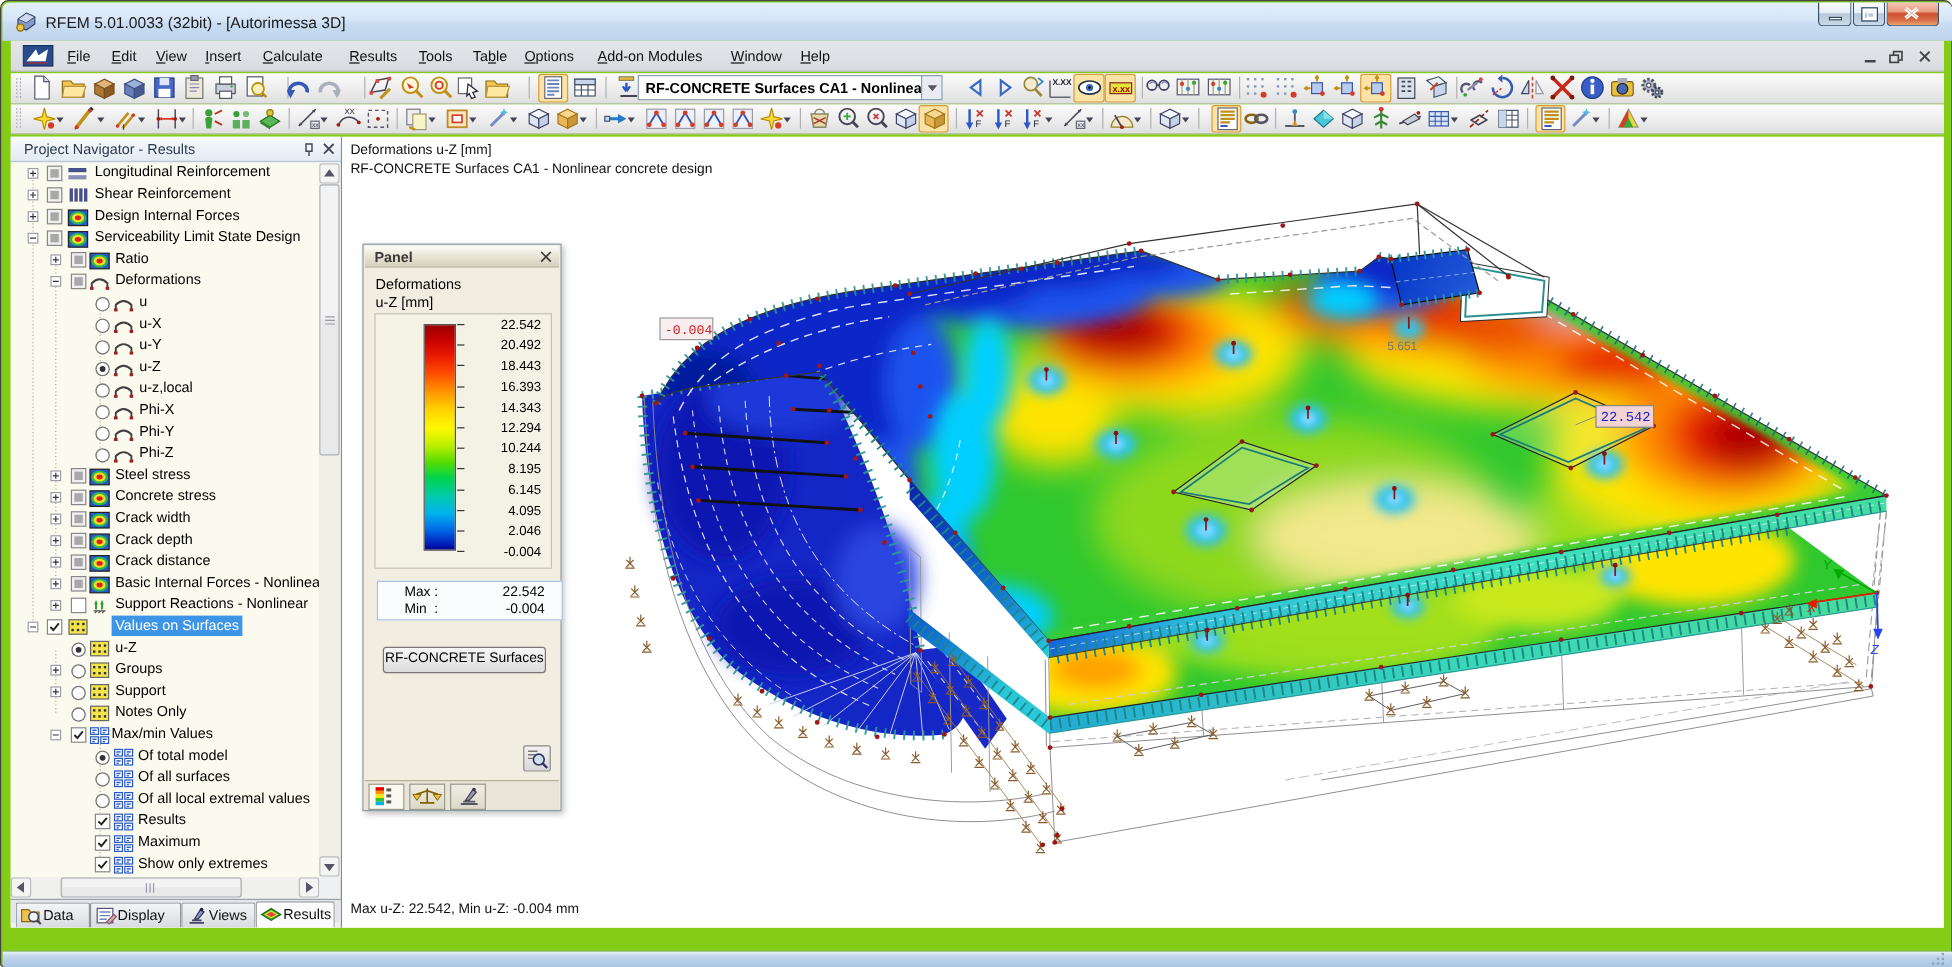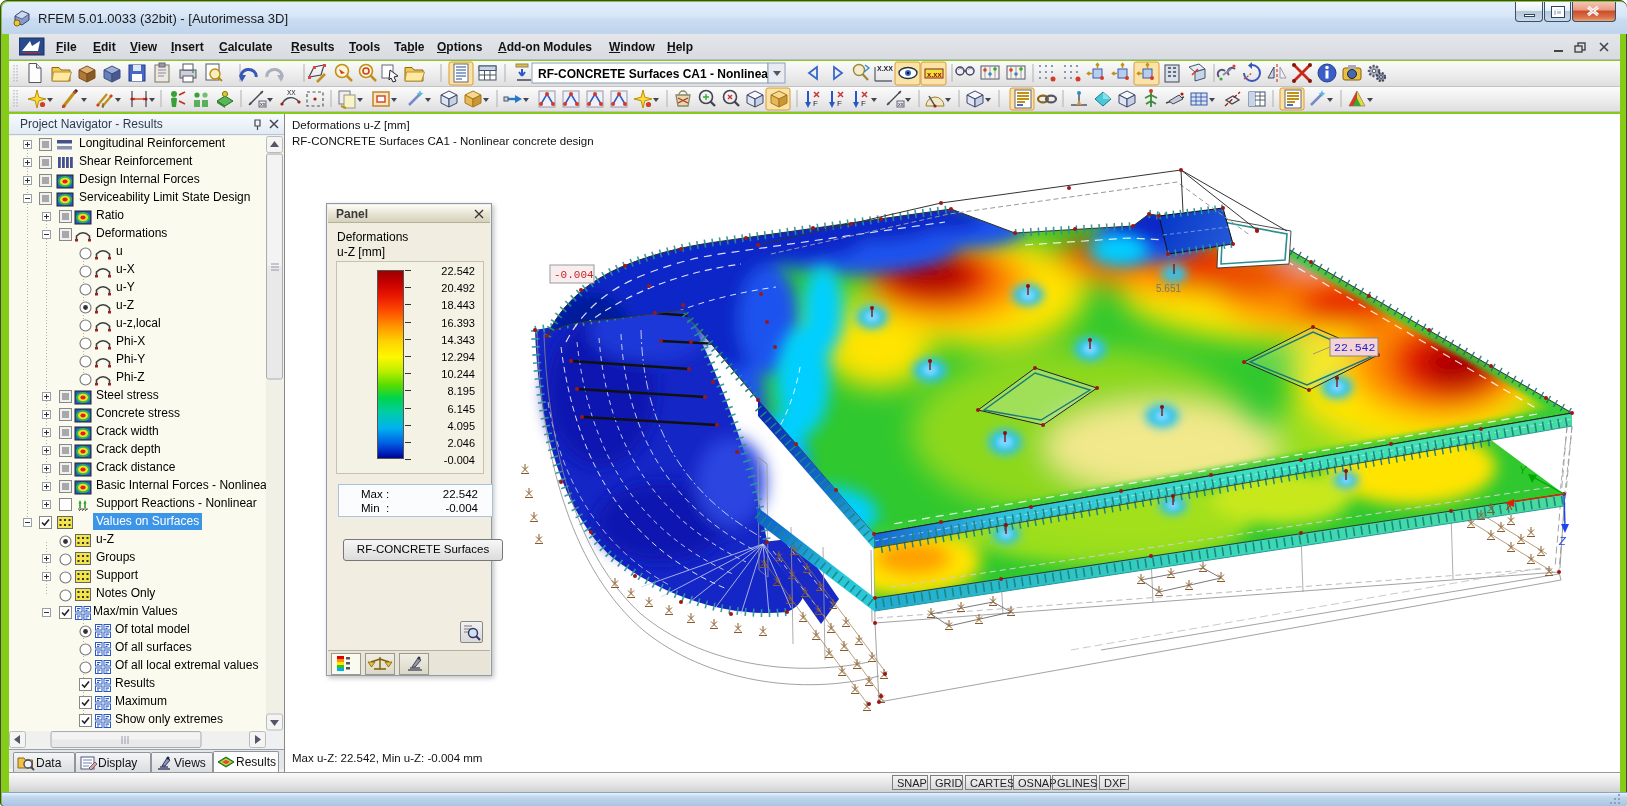--- a/index.html
+++ b/index.html
@@ -8,21 +8,21 @@
 #titlebar { position:absolute; left:1px; top:1px; width:1625px; height:32px; border-radius:6px 6px 0 0; background:linear-gradient(180deg,#e3eefb 0%,#d7e6f7 45%,#c9dcf1 55%,#bfd5ec 100%); }
 #title-ico { position:absolute; left:11px; top:8px; }
 #title-txt { position:absolute; left:36px; top:9px; font-size:13px; color:#1a1a1a; }
 .capbtn { position:absolute; top:0px; height:20px; border:1px solid #38506b; border-top:none; background:linear-gradient(180deg,#fdfeff 0%,#e6eef7 45%,#b9c8d9 50%,#cbd9e8 100%); border-radius:0 0 4px 4px; }
 #btn-min { left:1513px; width:28px; }
 #btn-max { left:1542px; width:27px; }
 #btn-close { left:1570px; width:44px; background:linear-gradient(180deg,#f5c4b4 0%,#e89d84 40%,#cc4f2c 50%,#d9704b 80%,#e9a76b 100%); }
 .glyph-min { position:absolute; left:8px; top:12px; width:11px; height:3px; background:#fff; border:1px solid #2b4660; }
 .glyph-max { position:absolute; left:7px; top:5px; width:12px; height:10px; border:2px solid #fff; outline:1px solid #2b4660; background:transparent; }
 .glyph-max:after { content:""; position:absolute; left:2px; top:1px; width:4px; height:3px; border:1px solid #fff; }
-#menubar { position:absolute; left:8px; top:33px; width:1611px; height:26px; background:linear-gradient(180deg,#e4e6ea 0%,#d8dbe0 100%); border-bottom:1px solid #b8bcc2;font-weight:bold; }
+#menubar { position:absolute; left:8px; top:33px; width:1611px; height:26px; background:linear-gradient(180deg,#e4e6ea 0%,#d8dbe0 100%); border-bottom:1px solid #b8bcc2; }
 .menuitem { position:absolute; top:6px; font-size:12px; color:#111; }
 .menuitem u { text-decoration:underline; }
 
 .toolbar { position:absolute; left:8px; width:1611px; height:26px; background:linear-gradient(180deg,#fbfbfb 0%,#eeeeee 50%,#dfdfdf 100%); border-bottom:1px solid #c2c2c2; }
 #tb1 { top:60px;font-weight:bold; } #tb2 { top:86px; height:25px; }
 #content { position:absolute; left:8px; top:113px; width:1611px; height:659px; background:#fff; }
 #nav { position:absolute; left:0px; top:0px; width:276px; height:659px; background:#eef0f2; border-right:1px solid #888; }
 #navhdr { position:absolute; left:0; top:0; width:275px; height:21px; background:linear-gradient(180deg,#f8fbfe 0%,#e2eaf3 100%); border-bottom:1px solid #b8c4d2; }
 #navhdr span { position:absolute; left:11px; top:3px; font-size:12px; color:#2b3b4e; }
 #tree { position:absolute; left:0; top:22px; width:257px; height:595px; background:#fbfaee; overflow:hidden; }
@@ -31,31 +31,31 @@
 #hsb { position:absolute; left:0; top:617px; width:257px; height:18px; background:#f0f0f0; }
 #navtabs { position:absolute; left:0; top:635px; width:275px; height:20px; background:#e4e6e9; border-top:1px solid #9aa0a8; }
 .ntab { position:absolute; top:2px; height:21px; border:1px solid #8f959d; border-bottom:none; background:linear-gradient(180deg,#f4f5f6,#d9dcdf); font-size:12px; color:#111; border-radius:2px 2px 0 0; }
 .ntab.active { background:#fcfcfc; height:22px; top:1px; }
 .ntab span { position:absolute; left:22px; top:3px; }
 #draw { position:absolute; left:277px; top:0px; width:1334px; height:659px; background:#fff; }
 .dtext { position:absolute; font-size:11.5px; color:#111; white-space:nowrap; }
 #statusbar { position:absolute; left:8px; top:771px; width:1611px; height:20px; background:linear-gradient(180deg,#fafafa 0%,#e4e4e4 60%,#d2d2d2 100%); border-top:1px solid #9a9a9a; }
 .sbtn { position:absolute; top:2px; height:15px; border:1px solid #7e7e7e; font-size:11px; color:#222; text-align:center; padding:1px 4px 0 4px; }
 #botborder { position:absolute; left:1px; top:791px; width:1625px; height:14px; background:linear-gradient(180deg,#e8f1fa 0%,#c2d7ee 30%,#a9c4e2 100%); border-radius:0 0 2px 2px; border-top:1px solid #8aa5c0; }
-#panel { position:absolute; left:293px; top:89px; width:166px; height:473px; background:#f1eee1; border:1px solid #8d9bab; box-shadow:2px 2px 5px rgba(0,0,0,0.25);margin-left:24px; }
+#panel { position:absolute; left:293px; top:89px; width:166px; height:473px; background:#f1eee1; border:1px solid #8d9bab; box-shadow:2px 2px 5px rgba(0,0,0,0.25); }
 #panelhdr { position:absolute; left:1px; top:1px; width:162px; height:18px; background:linear-gradient(180deg,#fdfcf8 0%,#e8e4d4 50%,#d6d1bc 100%); border-bottom:1px solid #b5b09c; }
 #panelhdr b { position:absolute; left:8px; top:2px; font-size:12px; color:#3a3a3a; }
 .ptxt { position:absolute; font-size:12px; color:#000; }
 #pscale { position:absolute; left:9px; top:57px; width:148px; height:213px; border:1px solid #c6c2b0; background:#f4f1e5; }
 #pbar { position:absolute; left:40px; top:8px; width:27px; height:189px; border:1px solid #555;
  background:linear-gradient(180deg,#9c0000 0%,#c40000 6%,#e81600 13%,#ff5000 22%,#ff9800 30%,#ffd400 38%,#fef800 46%,#b8ee00 54%,#58dc00 61%,#00d44c 68%,#00ccaa 76%,#00b2ee 84%,#0060e4 92%,#0018b4 98%,#000488 100%); }
 .ptick { position:absolute; width:6px; height:1px; background:#333; left:68px; }
 .plabel { position:absolute; left:76px; width:62px; font-size:11px; color:#000; text-align:right; }
 #pminmax { position:absolute; left:11px; top:280px; width:155px; height:33px; background:#fafcfe; border:1px solid #aac2de; font-size:11.5px; }
-#pbtn { position:absolute; left:16px; top:335px; width:160px; height:22px; border:1px solid #777; border-radius:3px; background:linear-gradient(180deg,#f7f7f7,#dcdcdc); font-size:11.5px; text-align:center; padding-top:3px; }
+#pbtn { position:absolute; left:16px; top:335px; width:136px; height:22px; border:1px solid #777; border-radius:3px; background:linear-gradient(180deg,#f7f7f7,#dcdcdc); font-size:11.5px; text-align:center; padding-top:3px; }
 #pmag { position:absolute; left:133px; top:417px; width:23px; height:22px; border:1px solid #888; border-radius:2px; background:linear-gradient(180deg,#f2f2f2,#d8d8d8); }
 #ptabs { position:absolute; left:1px; top:446px; width:162px; height:25px; background:#e8e5d8; border-top:1px solid #b5b09c; }
 .ptab { position:absolute; top:2px; width:30px; height:22px; border:1px solid #9a9a8a; background:linear-gradient(180deg,#f0eee4,#dbd8c8); }
 .ptab.active { background:#fbfaf0; }
 </style>
 </head>
 <body>
 <svg width="0" height="0" style="position:absolute">
 <defs>
 <g id="s-page">
@@ -1432,28 +1432,20 @@
               <path d="M2 8 h7 L5.5 13 Z M19 8 h7 L22.5 13 Z" fill="#e8c040" stroke="#806000" stroke-width="0.8"></path>
             </svg></div>
      <div class="ptab" style="left:71px"><svg width="28" height="20">
               <path d="M8 16 h14 M10 14 h10" stroke="#556" stroke-width="1.5"></path>
               <path d="M12 13 L18 4 L21 6 L15 13 Z" fill="#99a" stroke="#445"></path>
               <circle cx="19" cy="4" r="1.5" fill="#334"></circle>
             </svg></div>
    </div>
   </div>
  </div>
- <div id="statusbar">
-   <div class="sbtn" style="left:883px;width:36px">SNAP</div>
-   <div class="sbtn" style="left:921px;width:33px">GRID</div>
-   <div class="sbtn" style="left:956px;width:47px">CARTES</div>
-   <div class="sbtn" style="left:1004px;width:38px">OSNAP</div>
-   <div class="sbtn" style="left:1043px;width:45px">GLINES</div>
-   <div class="sbtn" style="left:1090px;width:30px">DXF</div>
- </div>
  <div id="botborder">
       <svg width="16" height="12" style="position:absolute;right:3px;top:1px">
         <g fill="#8aa3bd">
           <rect x="10" y="8" width="2" height="2"></rect>
           <rect x="6" y="8" width="2" height="2"></rect>
           <rect x="2" y="8" width="2" height="2"></rect>
           <rect x="10" y="4" width="2" height="2"></rect>
           <rect x="6" y="4" width="2" height="2"></rect>
           <rect x="10" y="0" width="2" height="2"></rect>
         </g>

